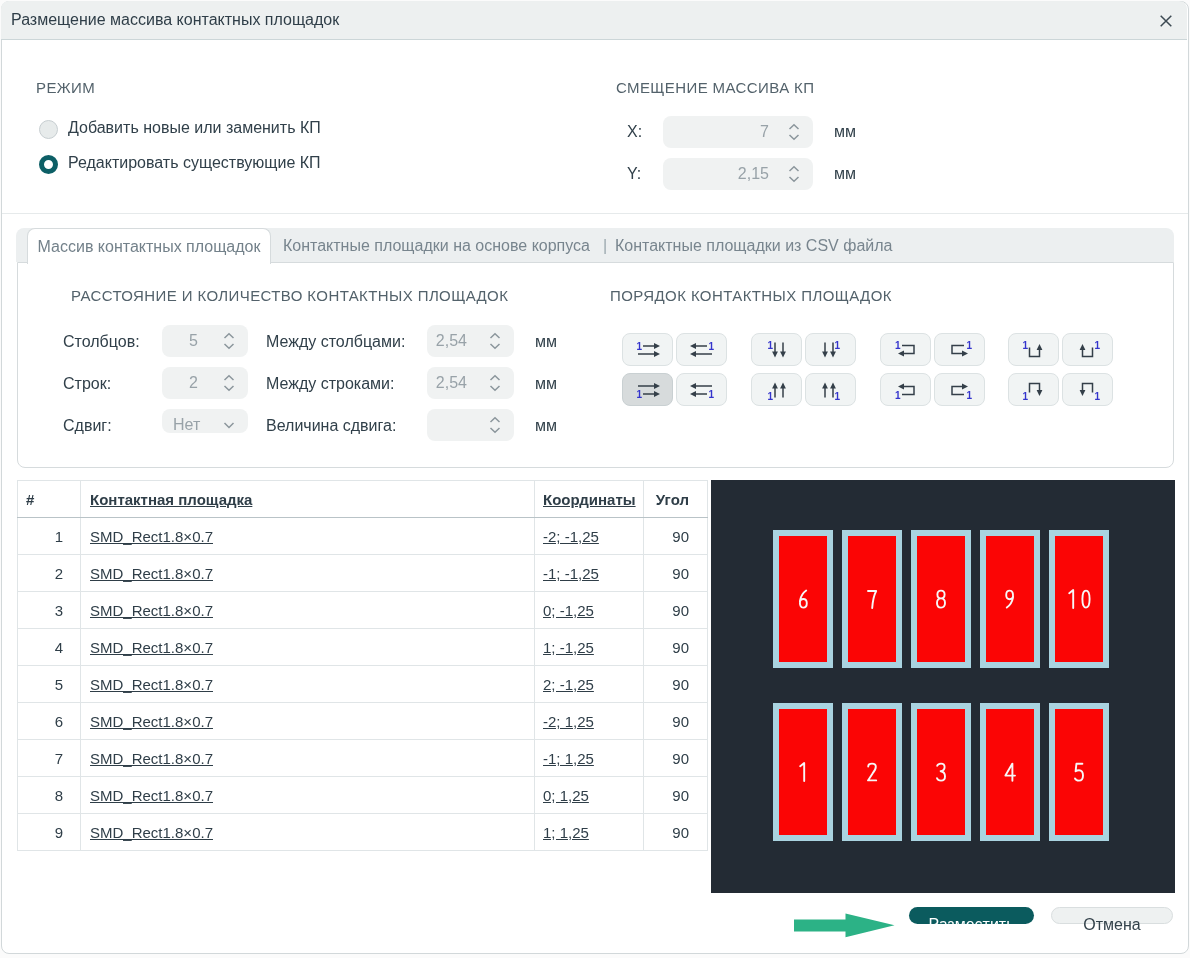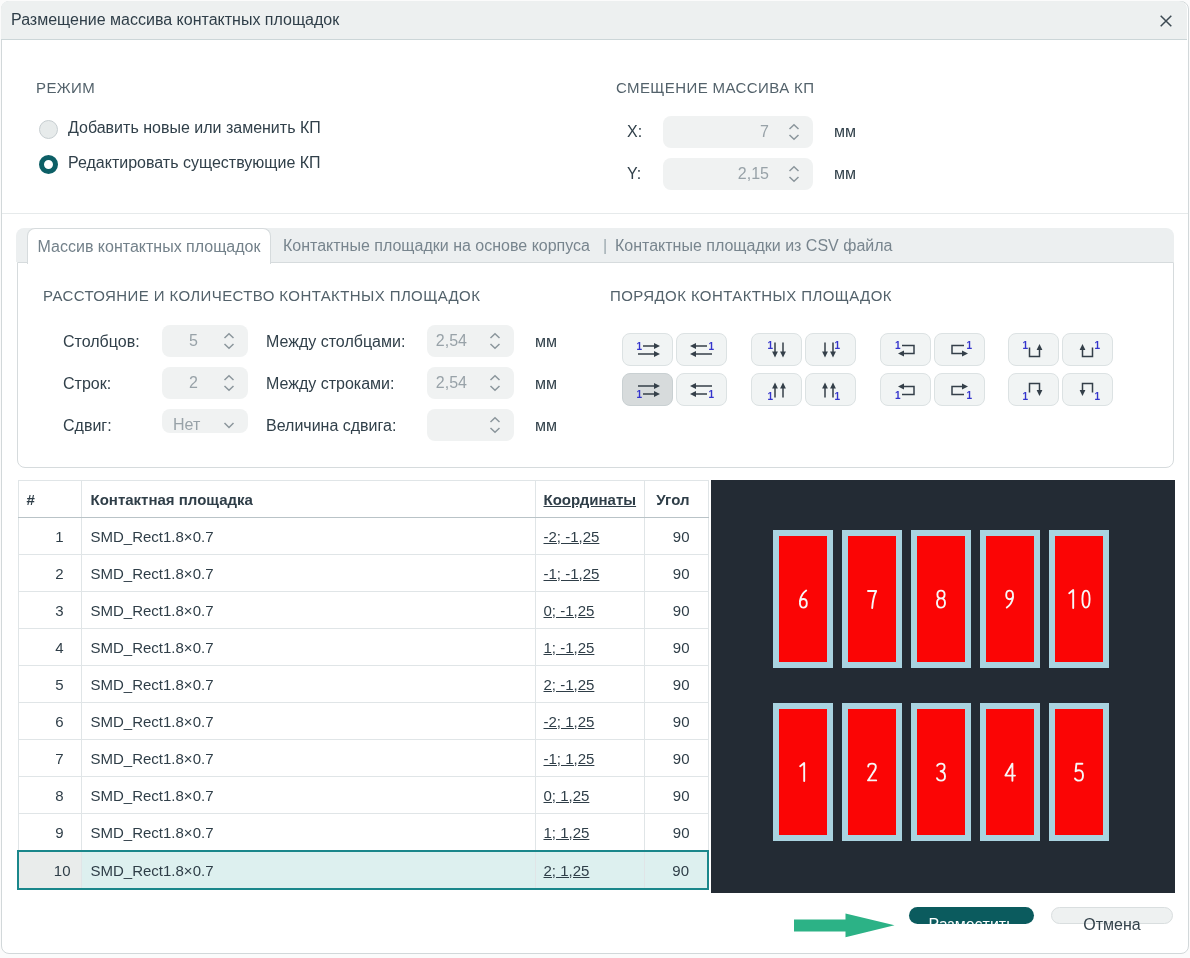--- a/index.html
+++ b/index.html
@@ -33,21 +33,21 @@
   .obtn{position:absolute;width:49px;height:31px;background:#f1f4f4;
         border:1px solid #dce2e3;border-radius:8px;}
   .obtn.sel{background:#d7dbdc;border-color:#c9d0d2;}
   .obtn svg{position:absolute;left:50%;top:50%;transform:translate(-50%,-50%);}
   table.grid{position:absolute;left:17px;top:480px;border-collapse:collapse;
              table-layout:fixed;font-size:15px;color:#2f3e48;}
   table.grid td,table.grid th{border:1px solid #e0e5e7;overflow:hidden;
              white-space:nowrap;height:36px;padding:0;}
   table.grid td.c1,table.grid th.c1{text-align:right;padding:0 17px 0 0;}
   table.grid th.c1{text-align:left;padding:0 0 0 8px;}
-  table.grid td.c2,table.grid th.c2{text-align:left;padding:0 0 0 9px;}
+  table.grid td.c2,table.grid th.c2{text-align:left;padding:0 0 0 9px;text-decoration:underline;}
   table.grid td.c3,table.grid th.c3{text-align:left;padding:0 0 0 8px;text-decoration:underline;}
   table.grid td.c4,table.grid th.c4{text-align:right;padding:0 18px 0 0;}
   table.grid tr.selrow td.c1{padding-right:10px;}
   .preview{position:absolute;left:711px;top:480px;width:464px;height:413px;background:#232b34;}
   .pad{position:absolute;width:60px;height:138px;background:#fb0505;
        border:6px solid #a9d3e0;box-sizing:border-box;}
   .pad svg{position:absolute;left:50%;top:50%;transform:translate(-50%,-50%);}
   .btn{position:absolute;top:907px;height:17px;border-radius:10px;font-size:16px;
        text-align:center;line-height:35px;}
 
@@ -96,21 +96,21 @@
 
 <div class="sep" style="left:2px;top:213px;width:1186px;"></div>
 
 <div class="tabstrip"></div>
 <div class="panel"></div>
 <div class="tabactive">Массив контактных площадок</div>
 <div class="tabtxt" style="left:283px;">Контактные площадки на основе корпуса</div>
 <div class="tabtxt" style="left:603px;color:#9aa7ad;">|</div>
 <div class="tabtxt" style="left:615px;">Контактные площадки из CSV файла</div>
 
-<div class="abs sechdr" style="left:43px;top:287px;">РАССТОЯНИЕ И КОЛИЧЕСТВО КОНТАКТНЫХ ПЛОЩАДОК</div>
+<div class="abs sechdr" style="left:71px;top:287px;">РАССТОЯНИЕ И КОЛИЧЕСТВО КОНТАКТНЫХ ПЛОЩАДОК</div>
 <div class="abs lbl" style="left:63px;top:333px;">Столбцов:</div>
 <div class="inp" style="left:162px;top:325px;width:86px;height:32px;">
     <span class="inpval" style="right:50px;">5</span>
     <svg class="spin" width="14" height="18" viewBox="0 0 14 18">
       <path d="M2.5,6 L7,1.8 L11.5,6" fill="none" stroke="#8b969c" stroke-width="1.5"></path>
       <path d="M2.5,12 L7,16.2 L11.5,12" fill="none" stroke="#8b969c" stroke-width="1.5"></path>
     </svg>
   </div>
 <div class="abs lbl" style="left:266px;top:333px;">Между столбцами:</div>
 <div class="inp" style="left:427px;top:325px;width:87px;height:32px;">
@@ -347,26 +347,20 @@
         <td class="c2">SMD_Rect1.8×0.7</td>
         <td class="c3">0; 1,25</td>
         <td class="c4">90</td>
       </tr>
 <tr>
         <td class="c1">9</td>
         <td class="c2">SMD_Rect1.8×0.7</td>
         <td class="c3">1; 1,25</td>
         <td class="c4">90</td>
       </tr>
-<tr class="selrow">
-        <td class="c1">10</td>
-        <td class="c2">SMD_Rect1.8×0.7</td>
-        <td class="c3">2; 1,25</td>
-        <td class="c4">90</td>
-      </tr>
 </tbody>
   </table>
 
 <div class="preview"></div>
 <div class="pad" style="left:773px;top:530px;">
     <svg width="14" height="22" viewBox="0 0 14 22">
       <path d="M10.2,2.6 Q5.2,6.2 4,12.6 Q3.4,19.6 7.2,19.6 Q10.8,19.6 10.8,15.2 Q10.8,11 7.2,11 Q4.6,11 3.9,13.6" fill="none" stroke="#f7f7f7" stroke-width="1.9" stroke-linecap="round" stroke-linejoin="round" transform="translate(0,0)"></path>
     </svg>
   </div>
 <div class="pad" style="left:842px;top:530px;">

